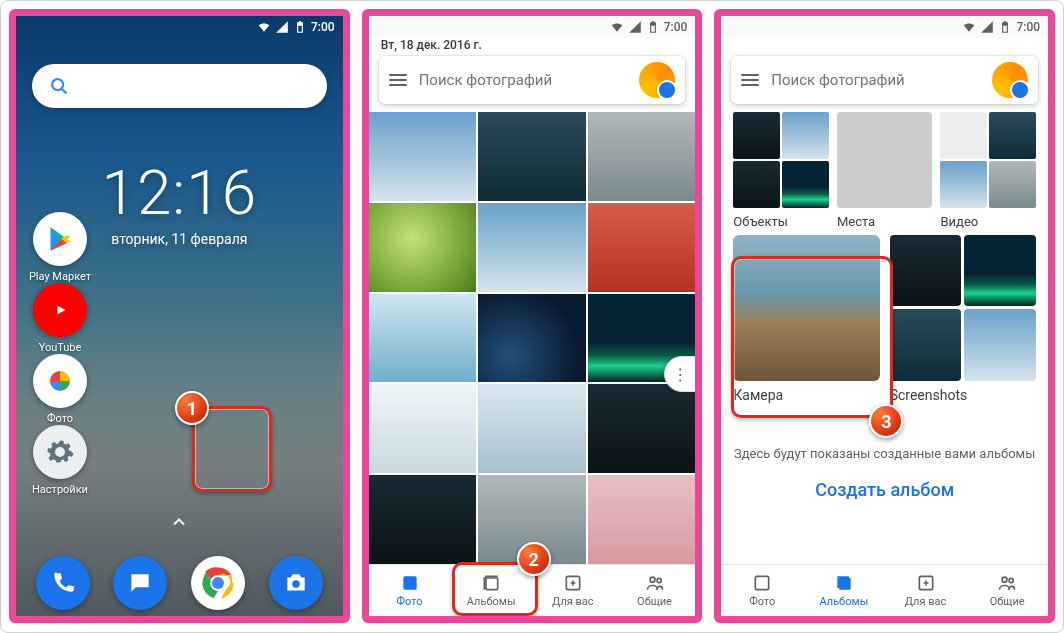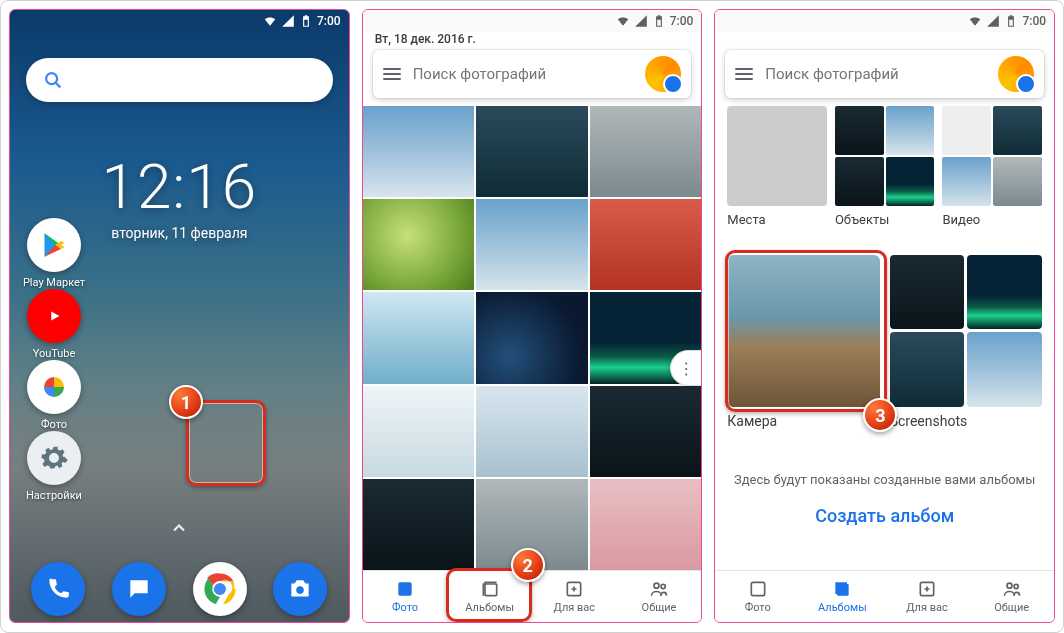--- a/index.html
+++ b/index.html
@@ -9,21 +9,21 @@
     width: 1064px; height: 633px;
     border: 1px solid #d0d0d0;
     border-radius: 8px;
     overflow: hidden;
     display: flex;
     gap: 12px;
     padding: 8px;
   }
   .phone {
     flex: 1; position: relative;
-    border: 1px solid #ec4899;
+    border: 7px solid #ec4899;
     border-radius: 6px;
     overflow: hidden;
     height: 614px;
     background: #fff;
   }
   
   .home-bg {
     position: absolute; inset: 0;
     background: linear-gradient(180deg,#0a3a6a 0%,#1b5a8f 25%,#396f88 45%,#5e7f86 60%,#8b9290 75%,#7e8a8c 100%);
   }
@@ -137,21 +137,21 @@
   
   .alb-body{ position:absolute; top:96px; left:0;right:0;bottom:52px; overflow:hidden; padding:0 12px;}
   .cat-row{ display:flex; gap:8px; margin-bottom:6px; }
   .cat{
     flex:1; display:flex; flex-direction:column; gap:6px;
   }
   .cat .thumb{ width:100%; aspect-ratio:1; border-radius:4px; background:#ccc; }
   .cat .mosaic{ display:grid; grid-template-columns:1fr 1fr; grid-template-rows:1fr 1fr; gap:2px; aspect-ratio:1;}
   .cat .mosaic div{ border-radius:2px; }
   .cat-label{ font-size:13px; color:#3c4043; }
-  .alb-row{ display:flex; gap:10px; margin-top:28px;}
+  .alb-row{ display:flex; gap:10px; margin-top:6px;}
   .alb{ flex:1; display:flex; flex-direction:column; gap:6px;}
   .alb .cover{ width:100%; aspect-ratio:1; border-radius:6px; }
   .alb .mosaic{ display:grid; grid-template-columns:1fr 1fr; grid-template-rows:1fr 1fr; gap:3px; aspect-ratio:1;}
   .alb .mosaic div{ border-radius:4px;}
   .alb-label{ font-size:14px; color:#3c4043;}
   .alb-empty{ text-align:center; color:#5f6368; font-size:13px; margin-top:43px;}
   .alb-cta{ text-align:center; color:#1a73e8; font-size:18px; font-weight:500; margin-top:18px;}
   
   .hint{
     position:absolute; border:3px solid #d92a1c; border-radius:10px;
@@ -384,31 +384,31 @@
     <div class="ph">Поиск фотографий</div>
     <div class="avatar">
        <svg class="avatar-up" viewBox="0 0 24 24" fill="#fff">
           <path d="M12 4l6 6h-4v8h-4v-8H6l6-6z"></path>
         </svg>
     </div>
   </div>
   <div class="alb-body">
     <div class="cat-row">
       <div class="cat">
-        <div class="thumb c-fog"></div>
-        <div class="cat-label">Места</div>
-      </div>
-      <div class="cat">
         <div class="mosaic">
           <div class="c-dark"></div>
             <div class="c-sky"></div>
             <div class="c-dark"></div>
             <div class="c-aurora"></div>
         </div>
         <div class="cat-label">Объекты</div>
+      </div>
+      <div class="cat">
+        <div class="thumb c-fog"></div>
+        <div class="cat-label">Места</div>
       </div>
       <div class="cat">
         <div class="mosaic">
           <div style="background:#eee"></div>
             <div class="c-river"></div>
             <div class="c-sky"></div>
             <div class="c-mtn"></div>
         </div>
         <div class="cat-label">Видео</div>
       </div>

